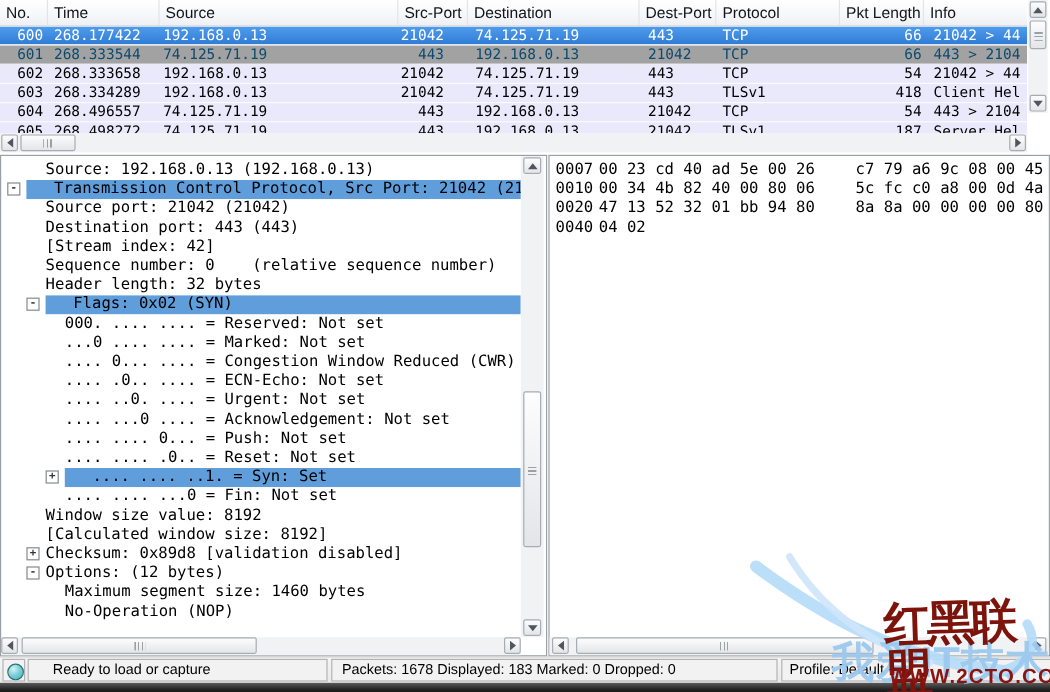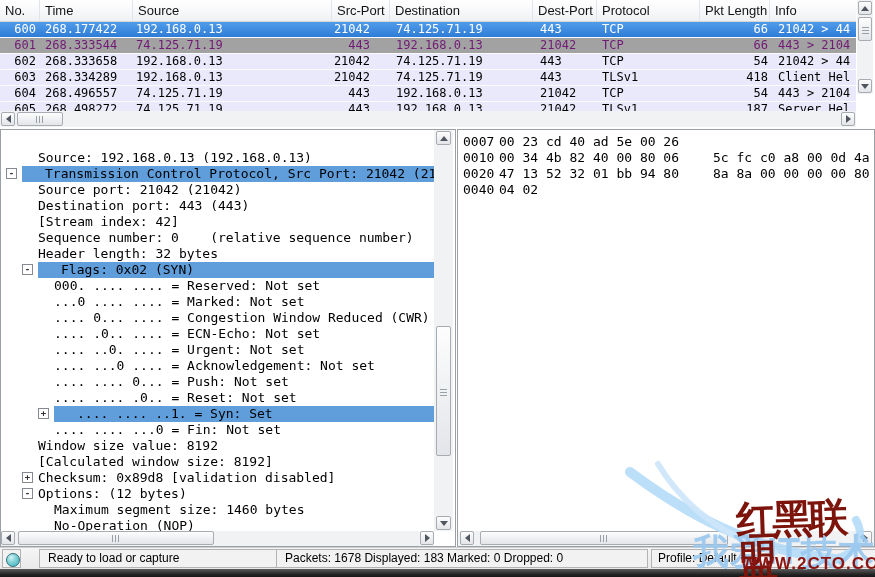--- a/index.html
+++ b/index.html
@@ -11,42 +11,42 @@
   .hcell{box-sizing:border-box;border-right:1px solid #e3e3ea;font-size:13px;color:#141414;
     padding:3px 4px 0 5px;white-space:pre;overflow:hidden;}
   .w-no{width:40px}.w-time{width:93px}.w-src{width:199px}.w-sport{width:58px}.w-dst{width:143px}
   .w-dport{width:64px}.w-proto{width:103px}.w-len{width:70px}.w-info{flex:1;border-right:none}
   .hcell.w-len{text-align:right;padding-right:4px}
   .pl-rows{position:absolute;top:22px;left:0;width:856px;height:89px;overflow:hidden;background:#fff;}
   .prow{display:flex;height:16px;box-sizing:border-box;border-bottom:1px solid #fbfbfe;
     font-family:"DejaVu Sans Mono",monospace;font-size:12px;line-height:15px;white-space:pre;}
   .prow.normal{background:#e9e9fb;color:#000;}
   .prow.selected{background:linear-gradient(#509ceb,#2f7cd6);color:#fff;}
-  .prow.ignored{background:#a2a2a2;color:#701a75;}
+  .prow.ignored{background:#a2a2a2;color:#0c4a6e;}
   .pc{box-sizing:border-box;white-space:pre;overflow:hidden;}
   .c-no{text-align:right;padding-right:4px}.c-time{padding-left:5px}.c-src{padding-left:3px}
   .c-sport{text-align:right;padding-right:20px}.c-dst{padding-left:6px}.c-dport{padding-left:7px}
   .c-proto{padding-left:5px}.c-len{text-align:right;padding-right:2px}.c-info{padding-left:8px}
   
   .sb{position:absolute;background:#f1f2f4;}
   .sb-btn,.sb-thumb{position:absolute;background:linear-gradient(#fdfdfd,#e3e5e9);
     border:1px solid #a7abb2;border-radius:2px;box-sizing:border-box;
     display:flex;align-items:center;justify-content:center;}
   .tri{width:0;height:0;}
   .tri.up{border-left:4px solid transparent;border-right:4px solid transparent;border-bottom:5px solid #4f565f;}
   .tri.down{border-left:4px solid transparent;border-right:4px solid transparent;border-top:5px solid #4f565f;}
   .tri.left{border-top:4px solid transparent;border-bottom:4px solid transparent;border-right:5px solid #4f565f;}
   .tri.right{border-top:4px solid transparent;border-bottom:4px solid transparent;border-left:5px solid #4f565f;}
   .grip-h{width:9px;height:7px;background:repeating-linear-gradient(90deg,#9aa0a8 0 1px,rgba(0,0,0,0) 1px 3px);}
   .grip-v{width:7px;height:9px;background:repeating-linear-gradient(0deg,#9aa0a8 0 1px,rgba(0,0,0,0) 1px 3px);}
   
   .pane{position:absolute;top:129px;height:418px;border:1px solid #9aa0a6;box-sizing:border-box;background:#fff;}
   #tree-pane{left:0;width:456px;}
   #hex-pane{left:457px;width:418px;}
-  .tree-lines{position:absolute;top:20px;left:0;width:433px;height:398px;overflow:hidden;}
+  .tree-lines{position:absolute;top:4px;left:0;width:433px;height:398px;overflow:hidden;}
   .tl{position:relative;height:16px;display:flex;font-family:"DejaVu Sans Mono",monospace;
       font-size:13px;line-height:16px;color:#000;white-space:pre;overflow:hidden;}
   .tl .txt{white-space:pre;}
   .tl.hl .txt{background:#5f9ddb;flex:1;padding-left:23px;}
   .i1{padding-left:21px}.i2{padding-left:37px}.i3{padding-left:53px}
   .exp{position:absolute;top:2px;width:11px;height:11px;box-sizing:border-box;border:1px solid #848a90;
        background:#fff;font:bold 9px/9px "DejaVu Sans Mono",monospace;color:#333;text-align:center;}
   .exp.minus::before{content:"-";}
   .exp.plus::before{content:"+";}
   .e1{left:5px}.e2{left:21px}.e3{left:37px}
@@ -178,42 +178,42 @@
   <span class="sb-thumb" style="left:17px;top:0;width:196px;height:14px;">
       <span class="grip-h"></span>
     </span>
   <span class="sb-btn" style="left:419px;top:0;width:14px;height:14px;">
       <span class="tri right"></span>
     </span>
 </div>
 
 <div class="pane" id="hex-pane">
   <div class="hex-rows">
-    <div class="hx"><span class="hx-off">0007</span><span class="hx-left">00 23 cd 40 ad 5e 00 26</span></div>
+    <div class="hx"><span class="hx-off">0007</span><span class="hx-left">00 23 cd 40 ad 5e 00 26</span><span class="hx-right">c7 79 a6 9c 08 00 45</span></div>
     <div class="hx"><span class="hx-off">0010</span><span class="hx-left">00 34 4b 82 40 00 80 06</span><span class="hx-right">5c fc c0 a8 00 0d 4a</span></div>
     <div class="hx"><span class="hx-off">0020</span><span class="hx-left">47 13 52 32 01 bb 94 80</span><span class="hx-right">8a 8a 00 00 00 00 80</span></div>
     <div class="hx"><span class="hx-off">0040</span><span class="hx-left">04 02</span><span class="hx-right"></span></div>
   </div>
 </div>
 
 <div class="sb" style="left:458px;top:531px;width:416px;height:15px;">
   <span class="sb-btn" style="left:2px;top:0;width:14px;height:14px;">
       <span class="tri left"></span>
     </span>
   <span class="sb-thumb" style="left:22px;top:0;width:248px;height:14px;">
       <span class="grip-h"></span>
     </span>
   <span class="sb-btn" style="left:400px;top:0;width:14px;height:14px;">
       <span class="tri right"></span>
     </span>
 </div>
 
 <div id="status-bar">
   <div class="st-sec" style="left:2px;width:19px;"><span class="expert-dot"></span></div>
-  <div class="st-sec" style="left:39px;width:250px;padding-left:8px;">Ready to load or capture</div>
+  <div class="st-sec" style="left:23px;width:250px;padding-left:20px;">Ready to load or capture</div>
   <div class="st-sec" style="left:276px;width:372px;padding-left:8px;">Packets: 1678 Displayed: 183 Marked: 0 Dropped: 0</div>
   <div class="st-sec" style="left:651px;width:266px;padding-left:6px;">Profile: Default</div>
 </div>
 <div id="bottom-strip"></div>
 
 <svg class="wm" id="wm-feather" width="275" height="119" viewBox="0 0 275 119">
   <path d="M 30 14 C 85 55, 150 92, 235 101" fill="none" stroke="#b5dcf8" stroke-width="10" stroke-linecap="round" opacity="0.9"></path>
   <path d="M 58 6 C 80 42, 115 76, 175 94" fill="none" stroke="#cde6fa" stroke-width="6" stroke-linecap="round" opacity="0.9"></path>
   <path d="M 235 101 C 256 96, 266 80, 256 62" fill="none" stroke="#b5dcf8" stroke-width="8" stroke-linecap="round" opacity="0.9"></path>
 </svg>

